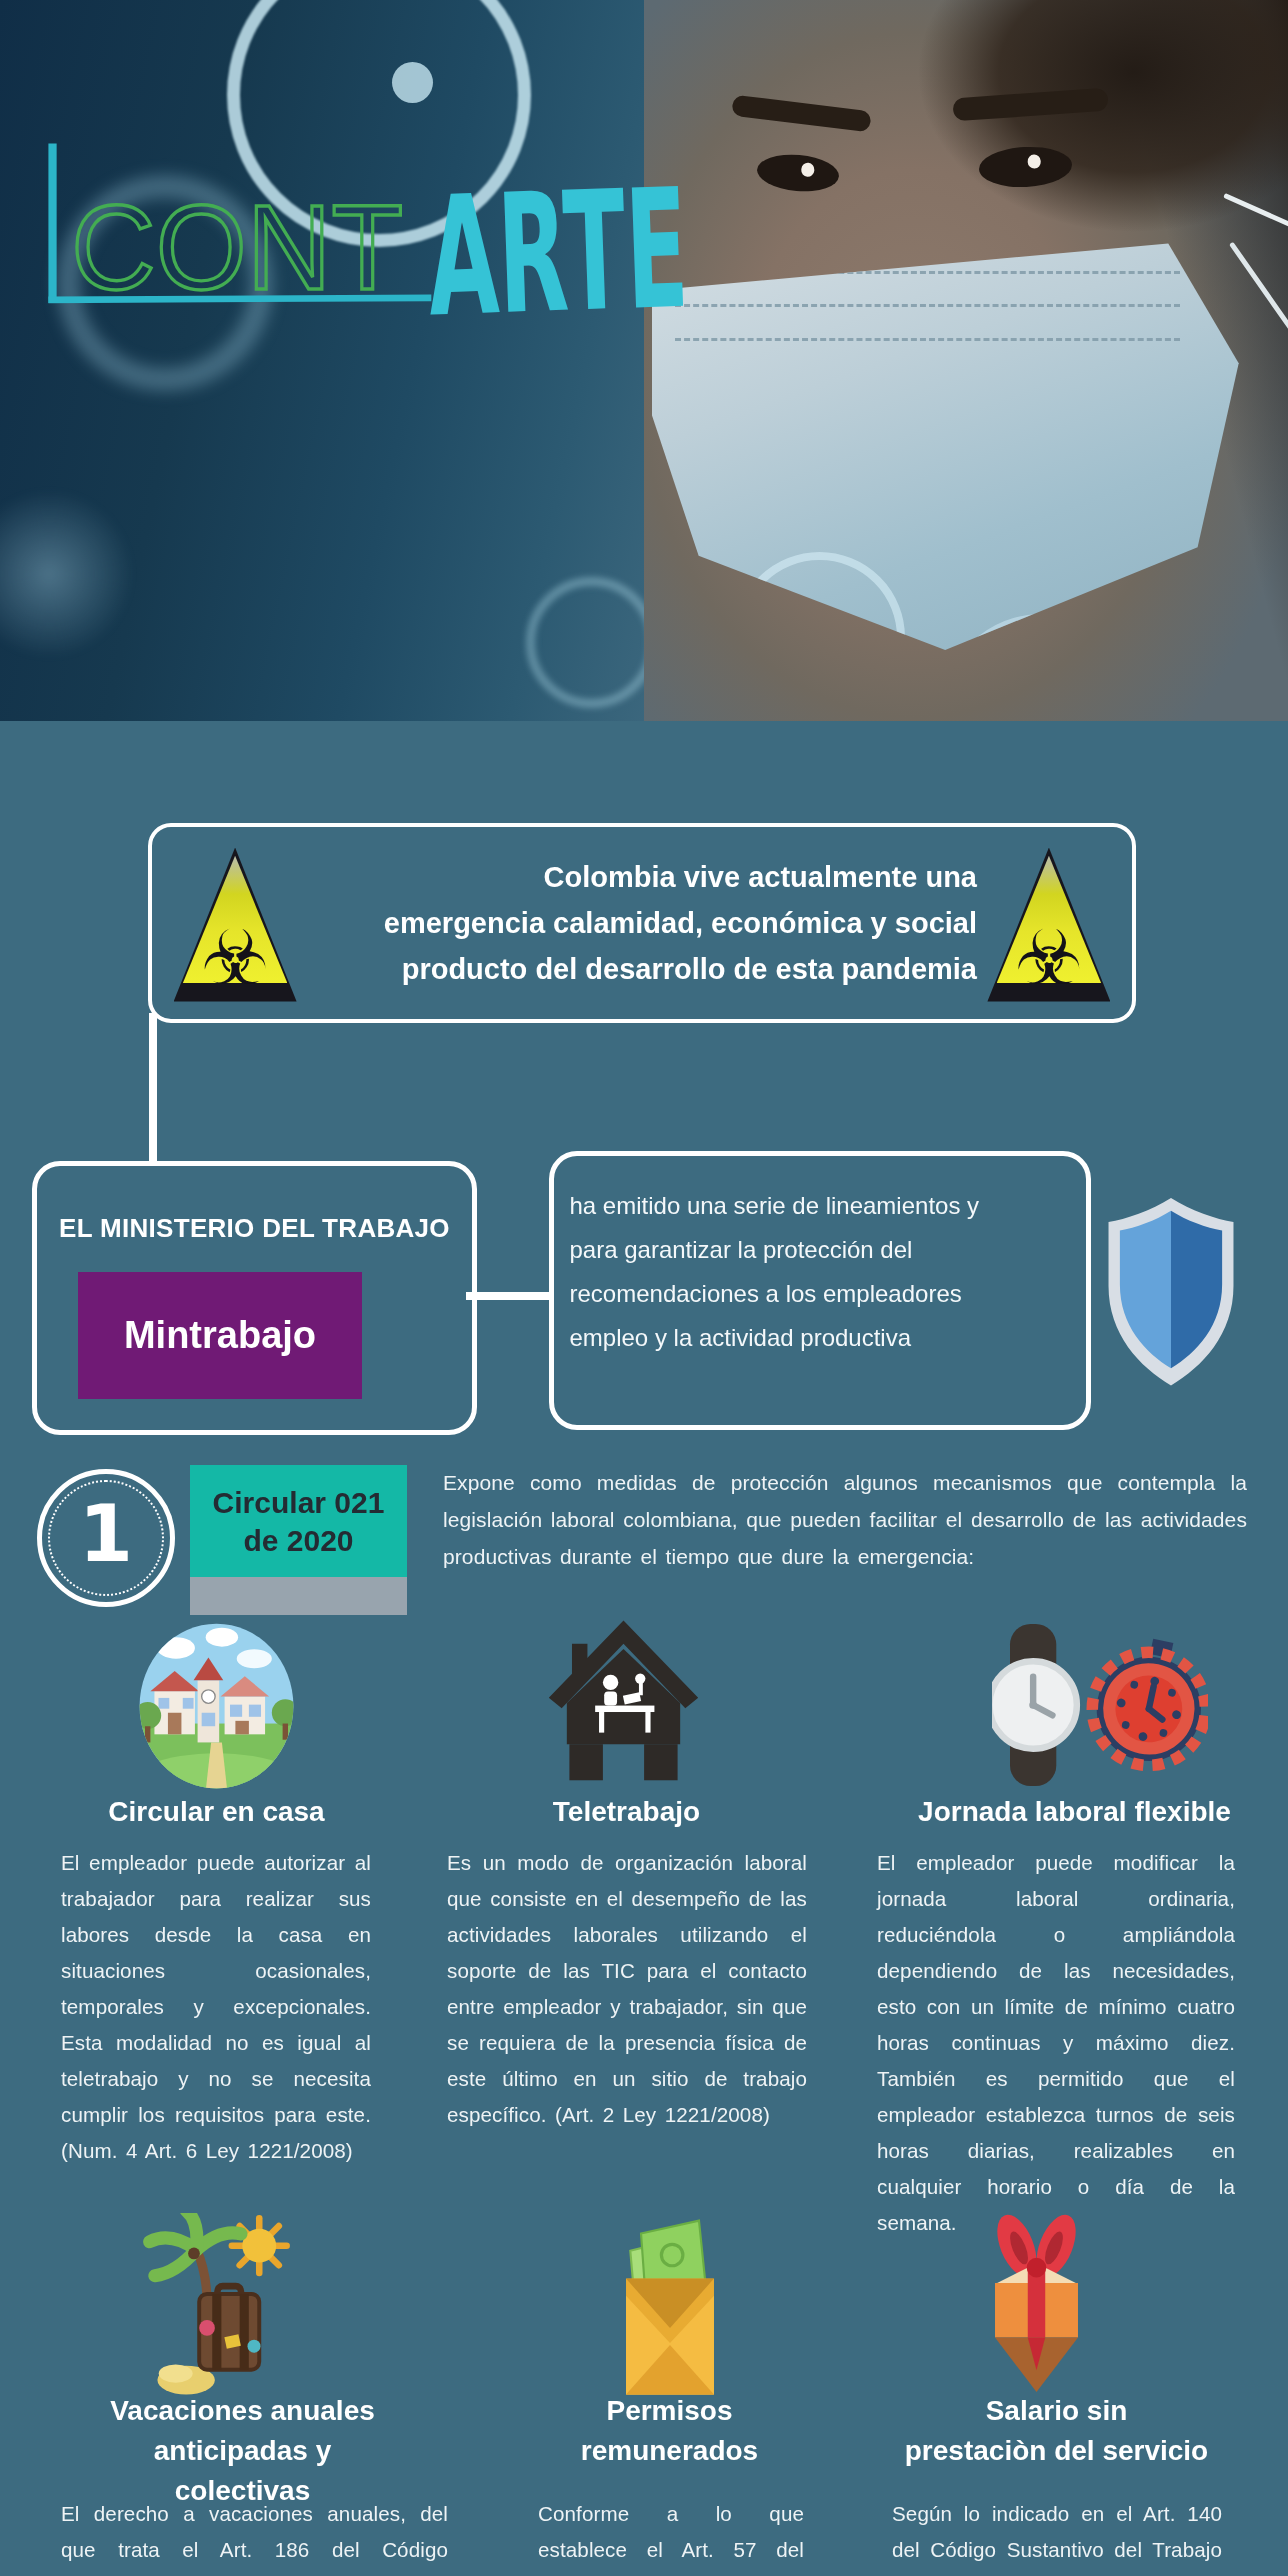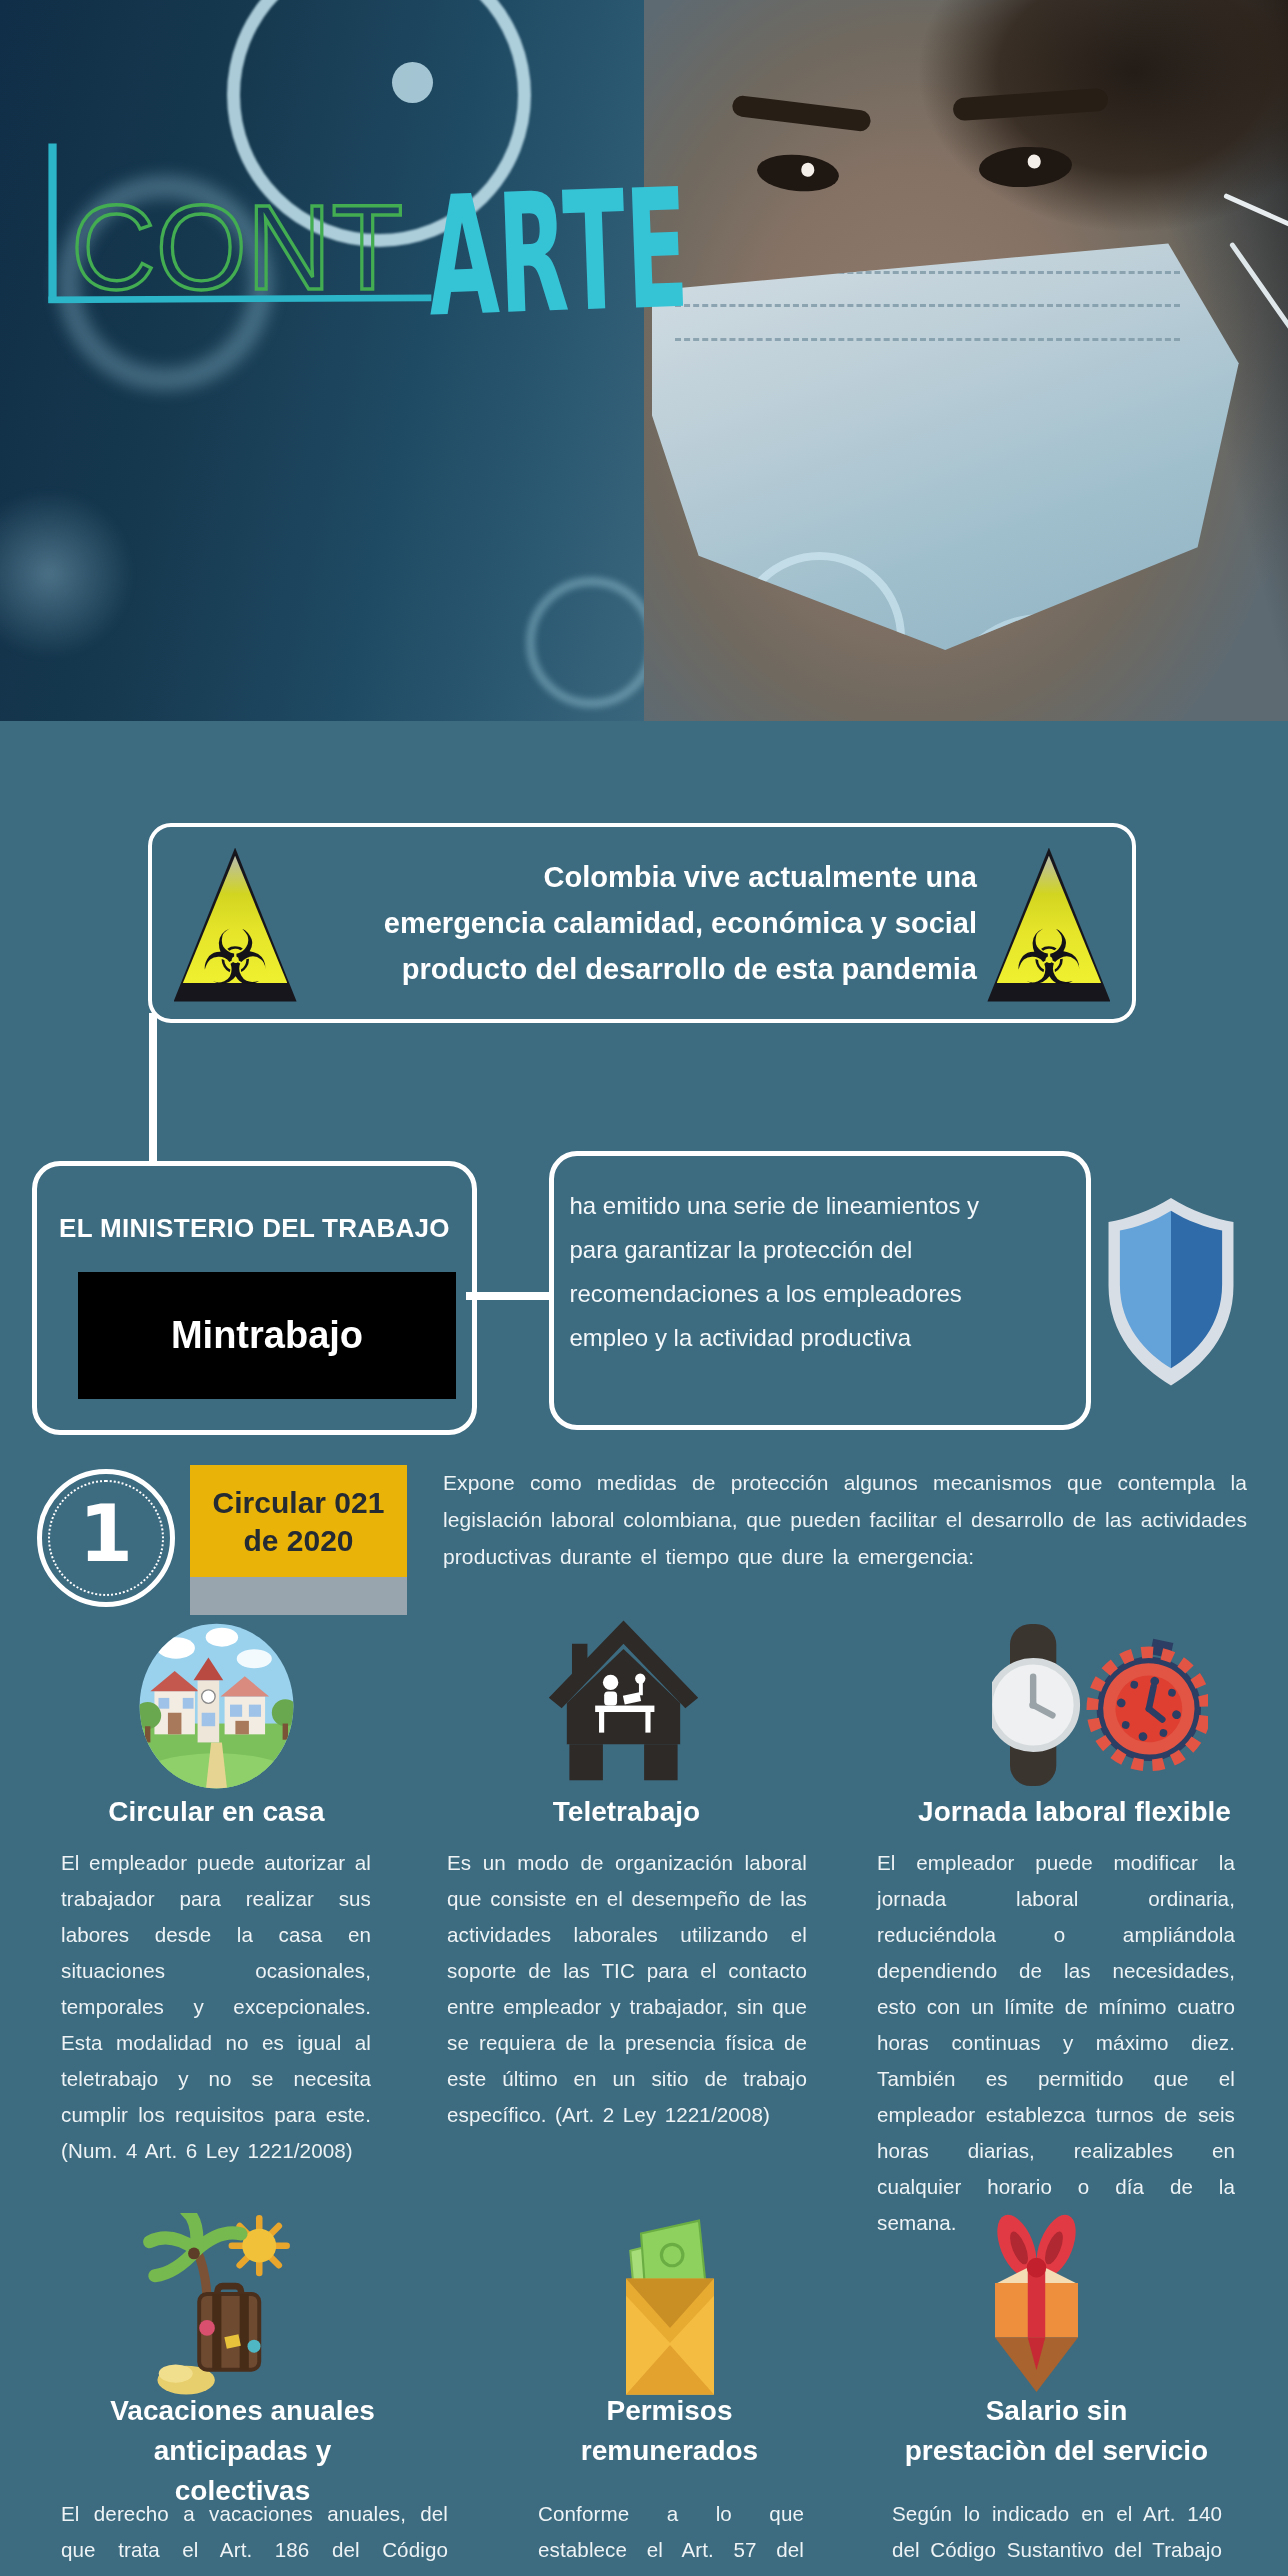--- a/index.html
+++ b/index.html
@@ -54,34 +54,34 @@
     background:linear-gradient(180deg,#b9bcab 0%,#d2d520 30%,#e6e52a 60%,#eff02f 100%);}
   .bio-sym{left:0;right:0;bottom:5.2px;text-align:center;font-size:76px;line-height:77px;color:#141219;
     font-family:"DejaVu Sans",sans-serif;}
 
   .conn-v{left:149px;top:1013px;width:7.7px;height:150px;background:#fff;}
   .conn-h{left:466px;top:1292px;width:83px;height:7.7px;background:#fff;}
 
   
   .min-card{left:32px;top:1161px;width:435px;height:264px;border:5.7px solid #fff;border-radius:28px;}
   .min-head{left:0;right:0;top:47px;text-align:center;color:#fff;font-size:26px;font-weight:bold;letter-spacing:0.3px;}
-  .min-logo{left:41px;top:106px;width:378px;height:127px;background:#000000;display:flex;align-items:center;justify-content:center;}
+  .min-logo{left:41px;top:106px;width:284px;height:127px;background:#701a75;display:flex;align-items:center;justify-content:center;}
   .min-logo span{color:#fff;font-size:38px;font-weight:600;}
   .msg-card{left:549px;top:1151px;width:532px;height:269px;border:5.7px solid #fff;border-radius:28px;}
   .msg-text{left:15.5px;right:15.5px;top:28px;color:#f4f8fa;}
   .msg-text div{font-size:24px;font-weight:300;line-height:44px;}
   .shield{left:1100px;top:1184px;}
 
   
   .badge{border:5.7px solid #fff;border-radius:50%;}
   .badge .dots{left:6.2px;right:6.2px;top:6.2px;bottom:6.2px;border:2.6px dotted #fff;border-radius:50%;}
   .badge .num{left:0;right:0;top:50%;transform:translateY(-54%);text-align:center;
     color:#fff;font-weight:bold;font-family:"DejaVu Sans",sans-serif;}
   .b1{left:37px;top:1469px;width:128px;height:128px;} .b1 .num{font-size:78px;}
-  .circ-card{background:#eab308;}
+  .circ-card{background:#14b8a6;}
   .circ-card .strip{left:0;right:0;bottom:0;background:#98a4ae;}
   .circ-card .lab{left:0;right:0;text-align:center;color:#242b33;font-weight:bold;font-size:30px;line-height:38px;}
   .cc1{left:190px;top:1465px;width:217px;height:150px;} .cc1 .strip{height:38px;} .cc1 .lab{top:18.5px;}
 
   .para{color:#eef3f5;font-weight:300;text-align:justify;letter-spacing:0.1px;word-spacing:2.6px;}
   .intro1{left:443px;top:1464px;width:804px;font-size:21px;line-height:37px;}
 
   
   .mlabel{text-align:center;color:#fff;font-weight:bold;font-size:28px;line-height:40px;}
   .l1a{left:62px;top:1792px;width:309px;}

